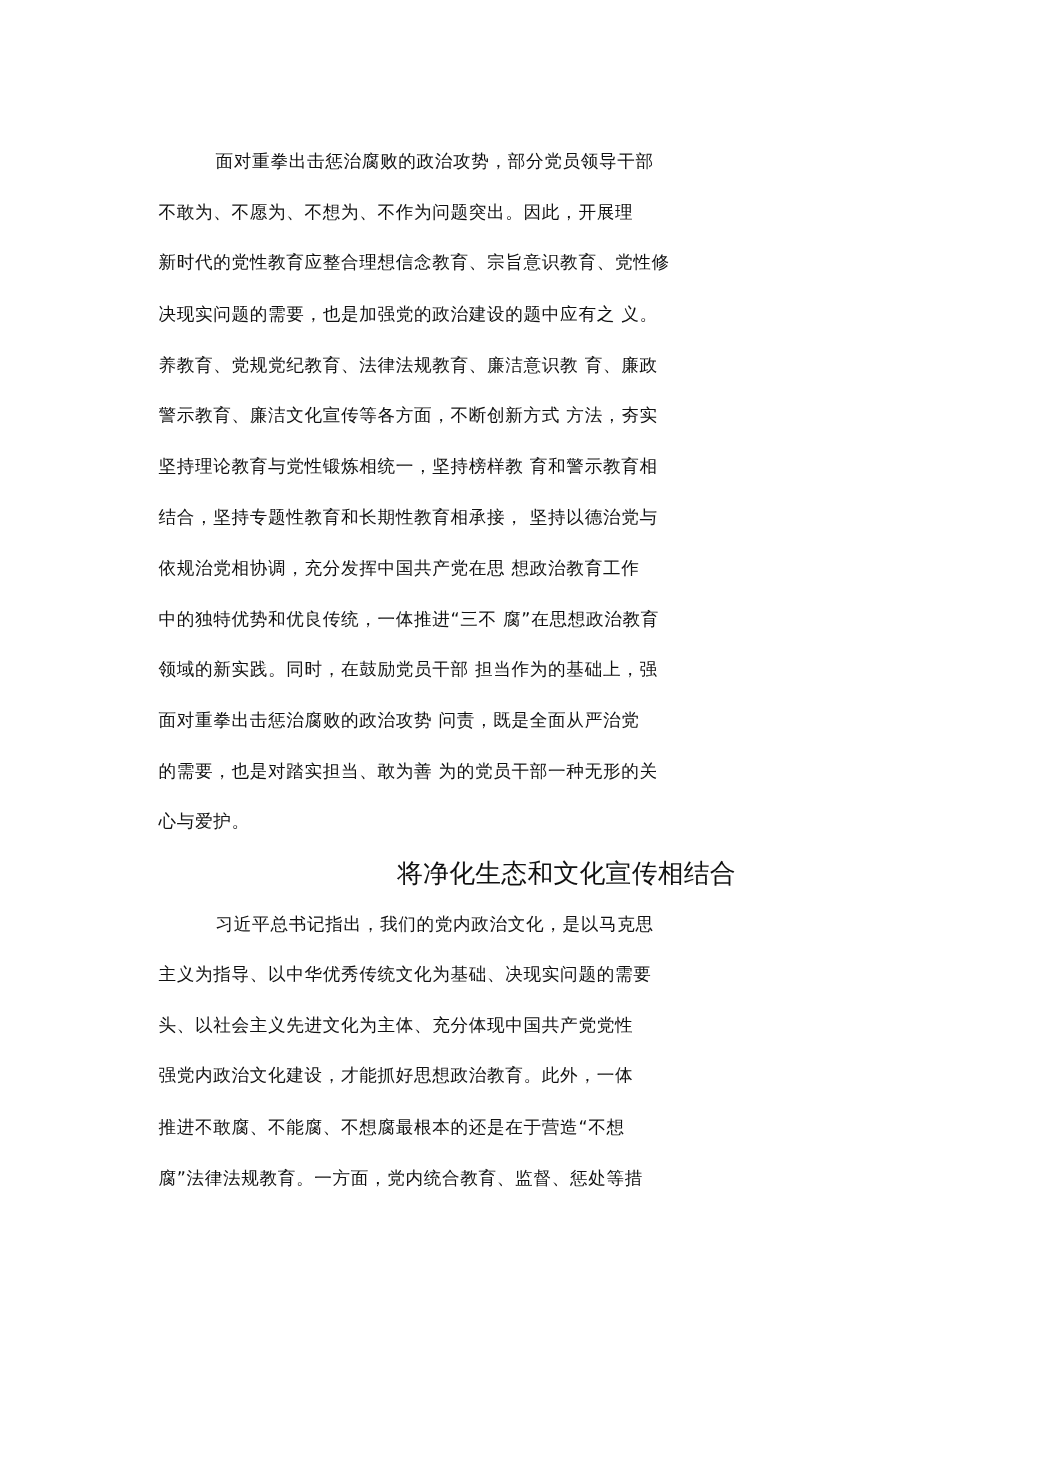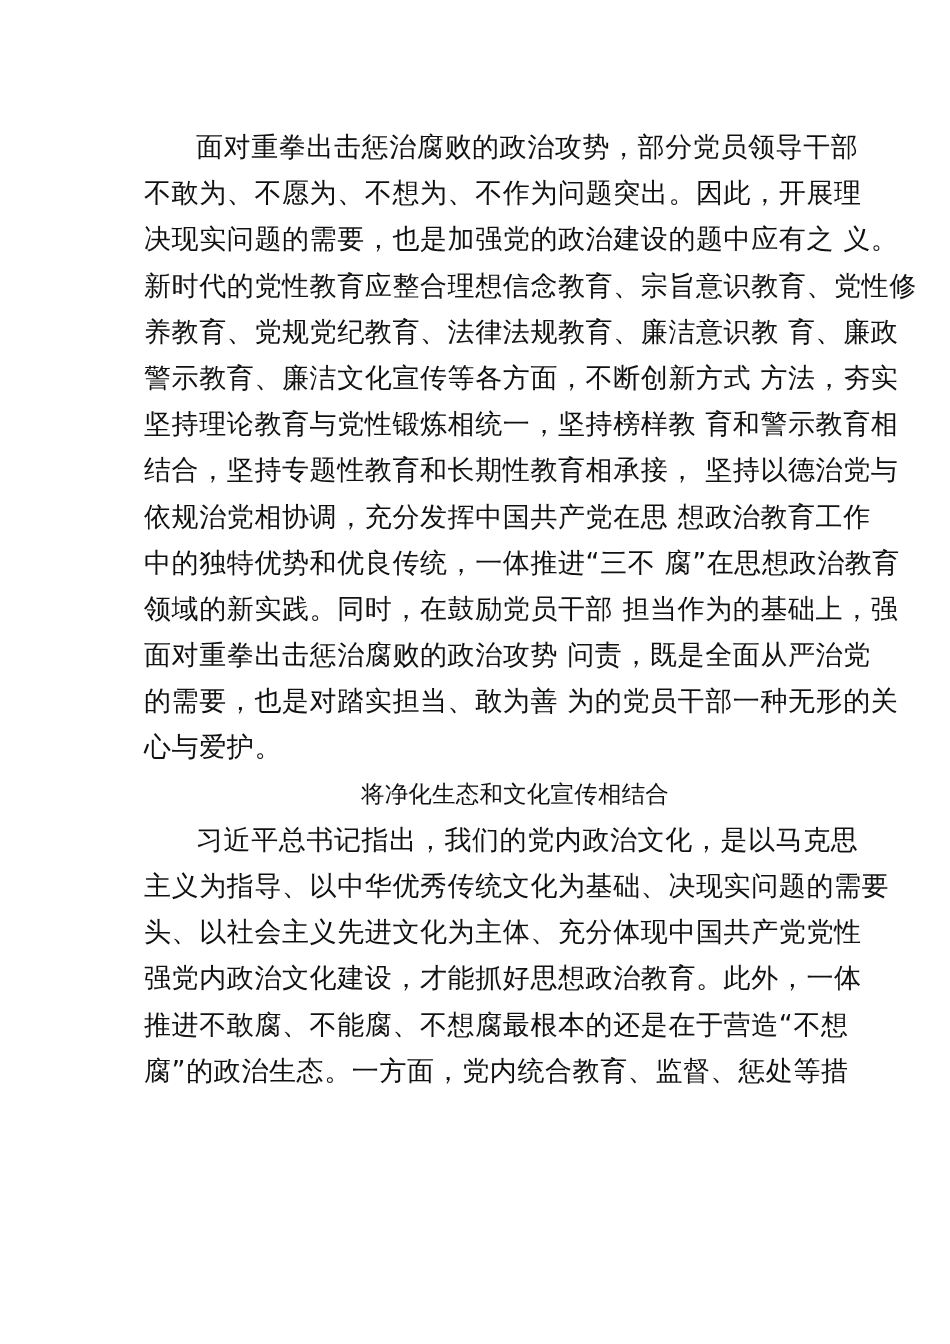--- a/index.html
+++ b/index.html
@@ -17,43 +17,43 @@
     }
     .page {
       position: absolute;
       left: 144px;
       top: 124px;
       width: 690px;
     }
     .line {
       height: 46.2px;
       line-height: 46.2px;
-      font-size: 27px;
+      font-size: 16px;
       white-space: nowrap;
       letter-spacing: 0.6px;
     }
     .indent {
       padding-left: 52px;
     }
     .heading {
       font-size: 23.5px;
       letter-spacing: 0.2px;
       text-align: center;
     }
   </style>
 </head>
 <body>
 
 <div class="page">
 
   <div>
     <div class="line indent">面对重拳出击惩治腐败的政治攻势，部分党员领导干部</div>
     <div class="line">不敢为、不愿为、不想为、不作为问题突出。因此，开展理</div>
+    <div class="line">新时代的党性教育应整合理想信念教育、宗旨意识教育、党性修</div>
     <div class="line">决现实问题的需要，也是加强党的政治建设的题中应有之 义。</div>
-    <div class="line">新时代的党性教育应整合理想信念教育、宗旨意识教育、党性修</div>
     <div class="line">养教育、党规党纪教育、法律法规教育、廉洁意识教 育、廉政</div>
     <div class="line">警示教育、廉洁文化宣传等各方面，不断创新方式 方法，夯实</div>
     <div class="line">坚持理论教育与党性锻炼相统一，坚持榜样教 育和警示教育相</div>
     <div class="line">结合，坚持专题性教育和长期性教育相承接， 坚持以德治党与</div>
     <div class="line">依规治党相协调，充分发挥中国共产党在思 想政治教育工作</div>
     <div class="line">中的独特优势和优良传统，一体推进“三不 腐”在思想政治教育</div>
     <div class="line">领域的新实践。同时，在鼓励党员干部 担当作为的基础上，强</div>
     <div class="line">面对重拳出击惩治腐败的政治攻势 问责，既是全面从严治党</div>
     <div class="line">的需要，也是对踏实担当、敢为善 为的党员干部一种无形的关</div>
     <div class="line">心与爱护。</div>
@@ -62,15 +62,15 @@
   <div>
     <div class="line indent heading">将净化生态和文化宣传相结合</div>
   </div>
 
   <div>
     <div class="line indent">习近平总书记指出，我们的党内政治文化，是以马克思</div>
     <div class="line">主义为指导、以中华优秀传统文化为基础、决现实问题的需要</div>
     <div class="line">头、以社会主义先进文化为主体、充分体现中国共产党党性</div>
     <div class="line">强党内政治文化建设，才能抓好思想政治教育。此外，一体</div>
     <div class="line">推进不敢腐、不能腐、不想腐最根本的还是在于营造“不想</div>
-    <div class="line">腐”的政治生态。一方面，党内统合教育、监督、惩处等措</div>
+    <div class="line">腐”法律法规教育。一方面，党内统合教育、监督、惩处等措</div>
   </div>
 </div>
 
 </body></html>

